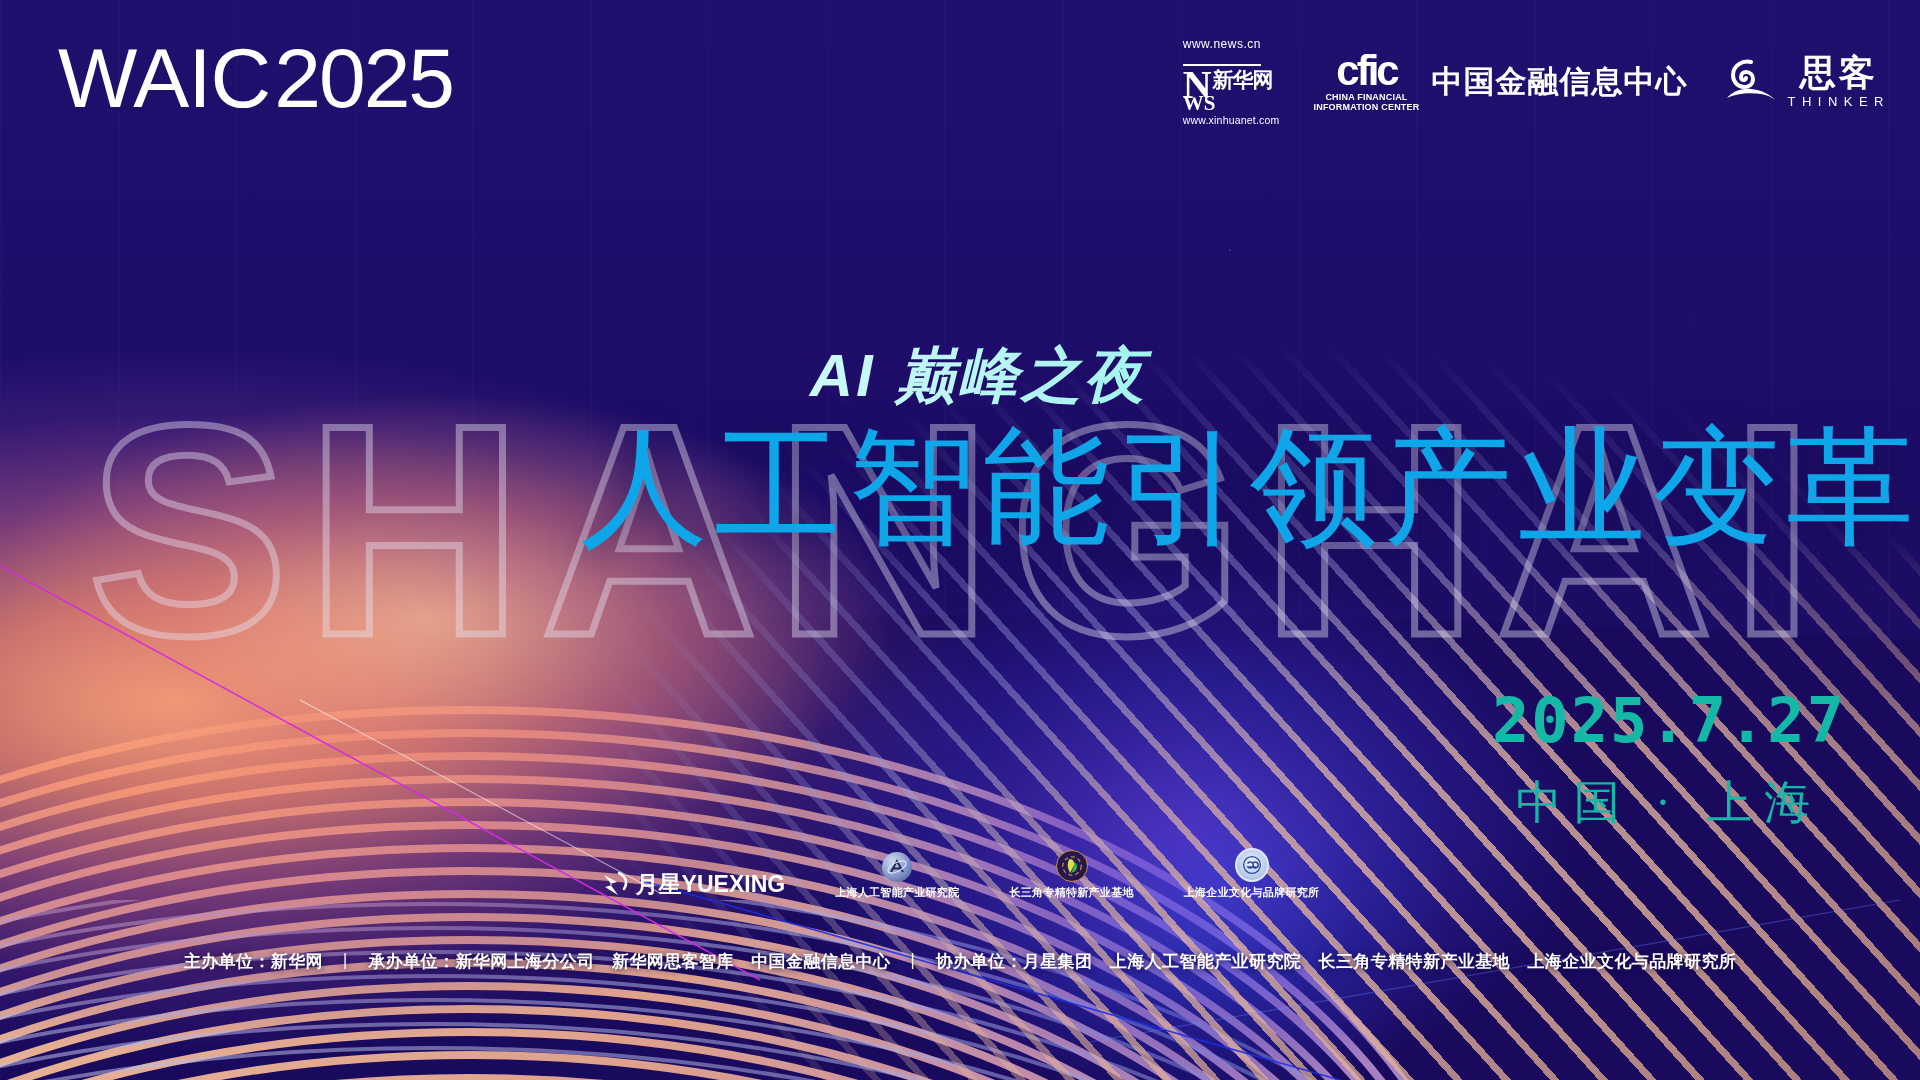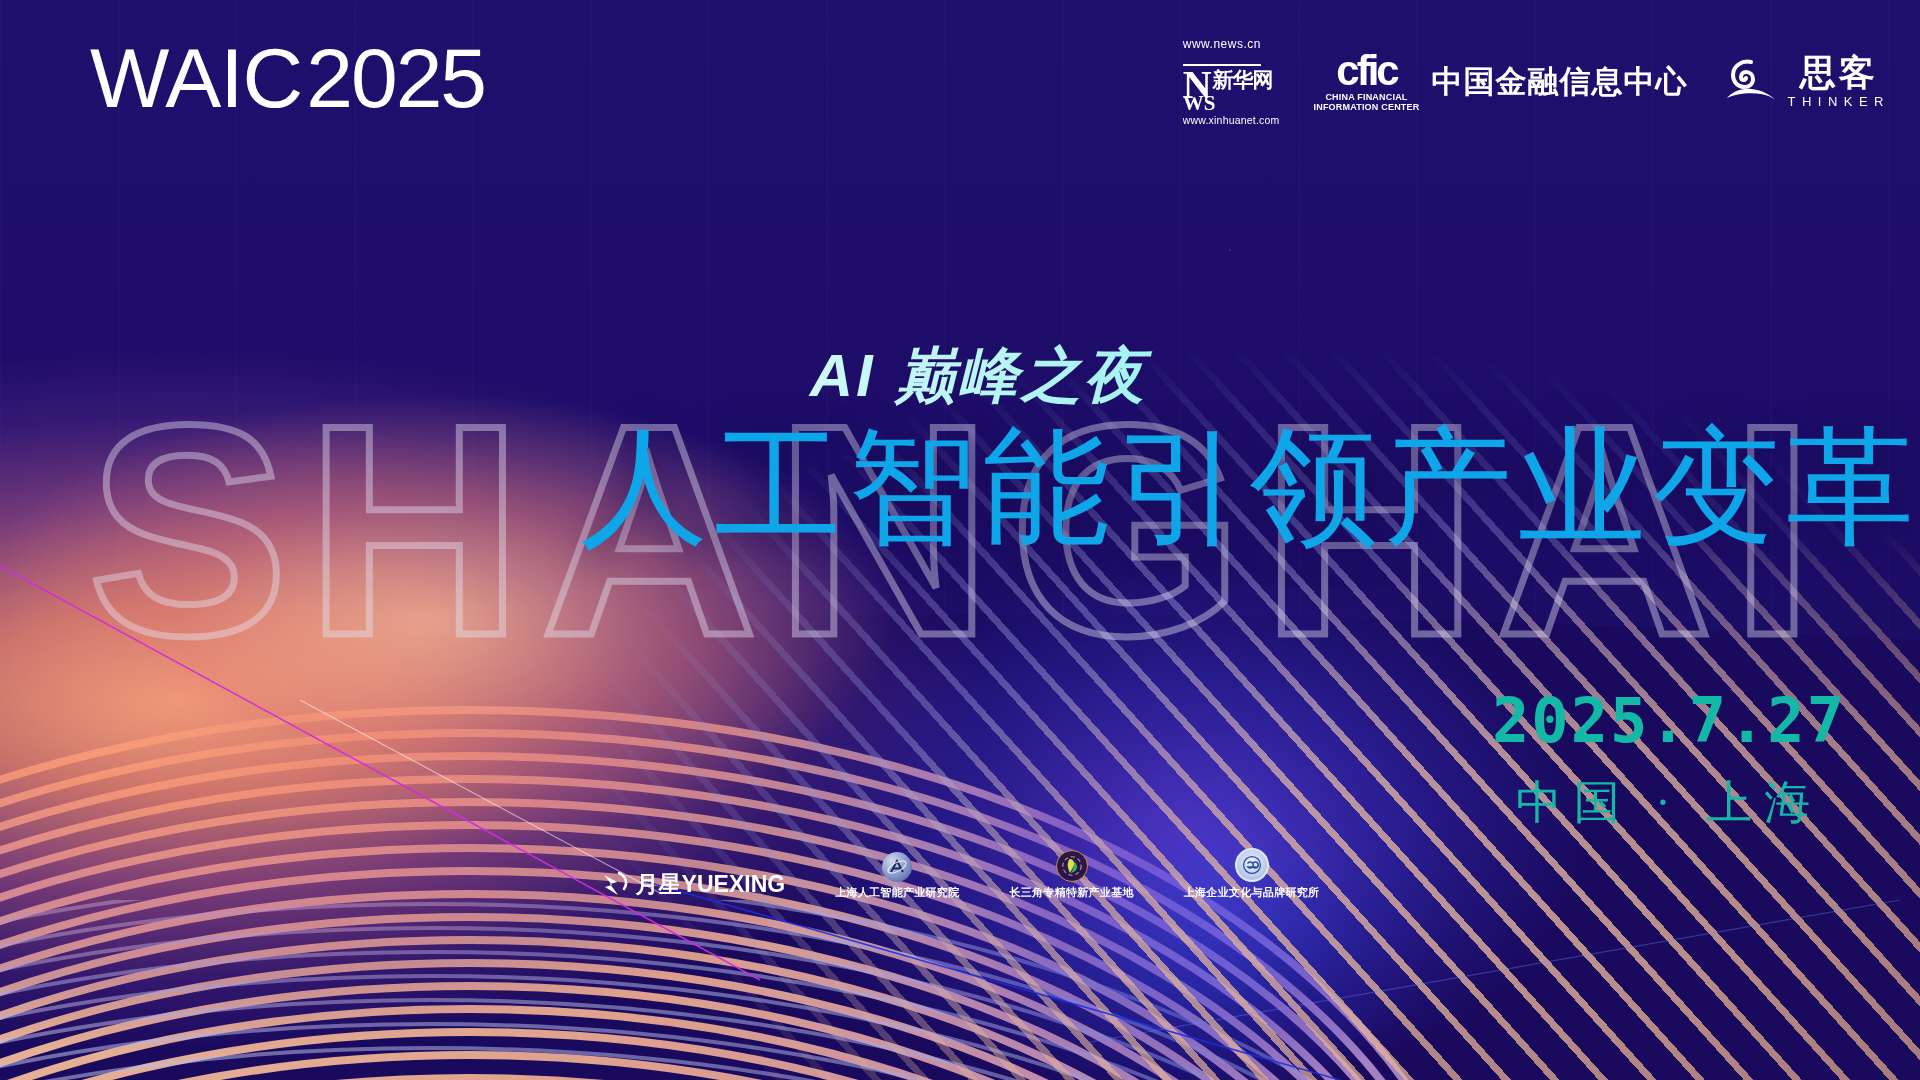--- a/index.html
+++ b/index.html
@@ -116,21 +116,21 @@
     color: transparent;
     -webkit-text-stroke: 7px rgba(232,228,245,0.42);
     font-family: "Liberation Sans", "DejaVu Sans", sans-serif;
     white-space: nowrap;
     user-select: none;
   }
 
   
   .waic-logo {
     position:absolute; left:58px; top:36px;
-    display:flex; align-items:flex-start;margin-left:32px;
+    display:flex; align-items:flex-start;
   }
   .waic-word {
     font-size: 84px; font-weight: 300; color:#fff;
     letter-spacing: -1px; line-height:1;
     font-family: "Liberation Sans", sans-serif;
   }
   .waic-year {
     font-size: 84px; font-weight: 200; color:#fff;
     letter-spacing: -2px; line-height:1; margin-left: 4px;
     font-family: "Liberation Sans", sans-serif;
@@ -410,14 +410,17 @@
       <div class="mark-circ" style="background:radial-gradient(circle at 50% 40%, #eaf1ff, #b9c9ea 65%, #8fa5d2);border:2px solid #dfe8fa;">
         <svg width="22" height="22" viewBox="0 0 22 22">
           <circle cx="11" cy="11" r="8.4" fill="none" stroke="#2f4b9a" stroke-width="1.3"></circle>
           <path d="M7 9 a3 3 0 1 1 0 4 h3 M12 9 a3 3 0 1 1 0 4 h3" fill="none" stroke="#2f4b9a" stroke-width="1.6" stroke-linecap="round"></path>
         </svg>
       </div>
       <span class="sp-name">上海企业文化与品牌研究所</span>
     </div>
   </div>
 
+  <div class="footer">
+    <span>主办单位：</span><span>新华网</span><span class="sep">丨</span><span>承办单位：</span><span>新华网上海分公司　新华网思客智库　中国金融信息中心</span><span class="sep">丨</span><span>协办单位：</span><span>月星集团　上海人工智能产业研究院　长三角专精特新产业基地　上海企业文化与品牌研究所</span>
+  </div>
 
 </div>
 
 </body></html>

